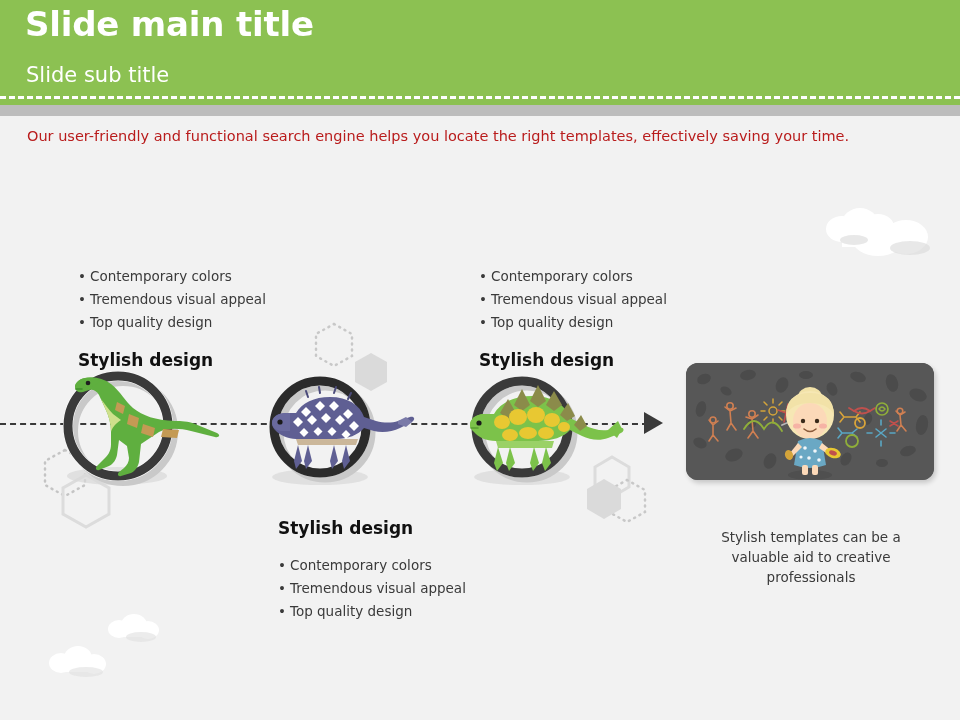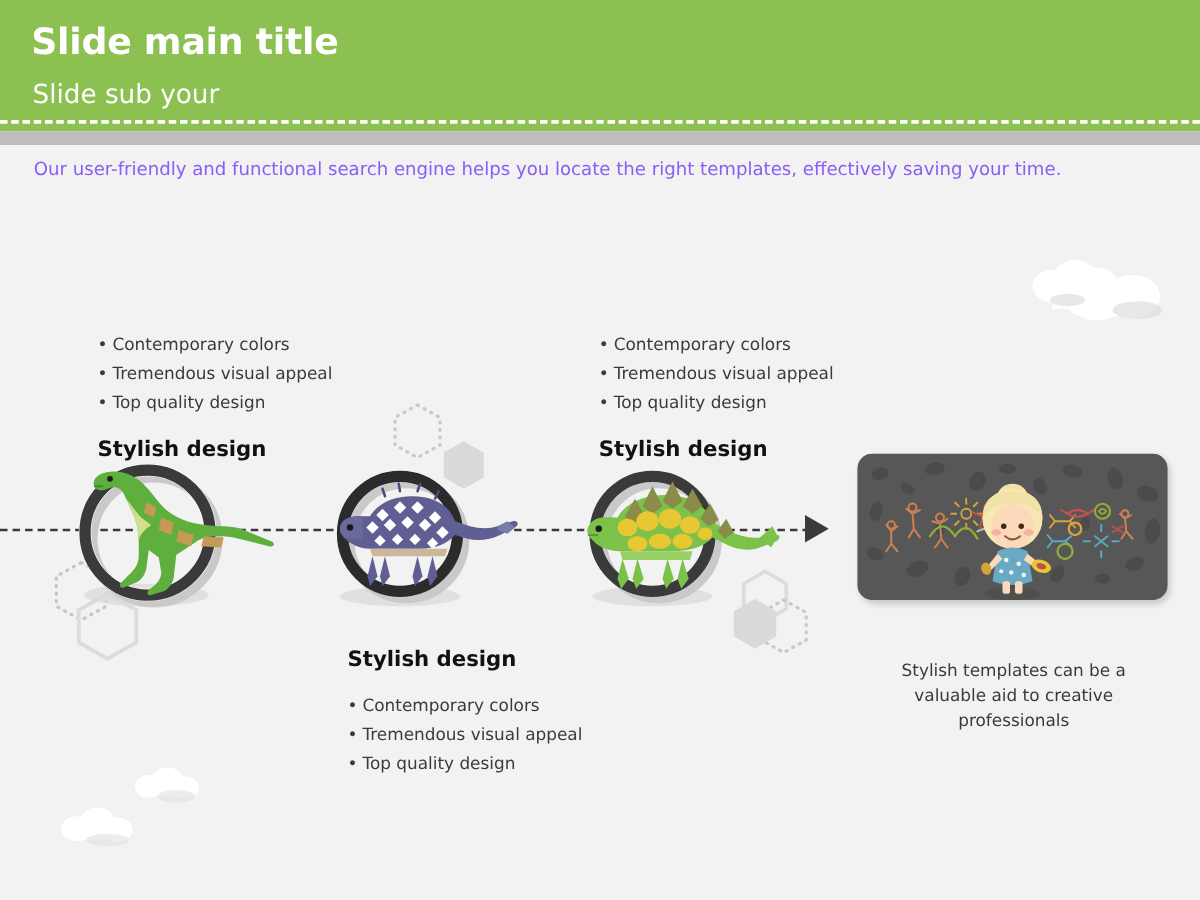--- a/index.html
+++ b/index.html
@@ -40,42 +40,42 @@
     position: absolute;
     left: 0;
     top: 105px;
     width: 960px;
     height: 11px;
     background: #bdbdbd;
   }
   .main-title {
     position: absolute;
     left: 25px;
-    top: 16px;
-    font-size: 29px;
+    top: 4px;
+    font-size: 34px;
     font-weight: bold;
     color: #ffffff;
     letter-spacing: -0.2px;
     white-space: nowrap;
   }
   .sub-title {
     position: absolute;
     left: 26px;
     top: 63px;
     font-size: 21px;
     font-weight: normal;
     color: #ffffff;
     white-space: nowrap;
   }
   .lead-text {
     position: absolute;
     left: 27px;
     top: 128px;
     font-size: 14.5px;
-    color: #8b5cf6;
+    color: #b91c1c;
     white-space: nowrap;
   }
 
   
   .timeline-line {
     position: absolute;
     left: 0;
     top: 423px;
     width: 648px;
     height: 0;
@@ -155,21 +155,21 @@
 </head>
 <body>
 
 <div class="slide">
 
   <div class="header-band"></div>
   <div class="header-dash"></div>
   <div class="header-gray"></div>
 
   <div class="main-title">Slide main title</div>
-  <div class="sub-title">Slide sub your</div>
+  <div class="sub-title">Slide sub title</div>
 
   <div class="lead-text">Our user-friendly and functional search engine helps you locate the right templates, effectively saving your time.</div>
 
   <div class="cloud" style="left:818px; top:205px;">
     <svg width="120" height="55" viewBox="0 0 120 55">
       <g fill="#ffffff">
         <ellipse cx="24" cy="24" rx="16" ry="13"></ellipse>
         <ellipse cx="42" cy="18" rx="18" ry="15"></ellipse>
         <ellipse cx="60" cy="22" rx="16" ry="13"></ellipse>
         <ellipse cx="60" cy="34" rx="26" ry="17"></ellipse>

